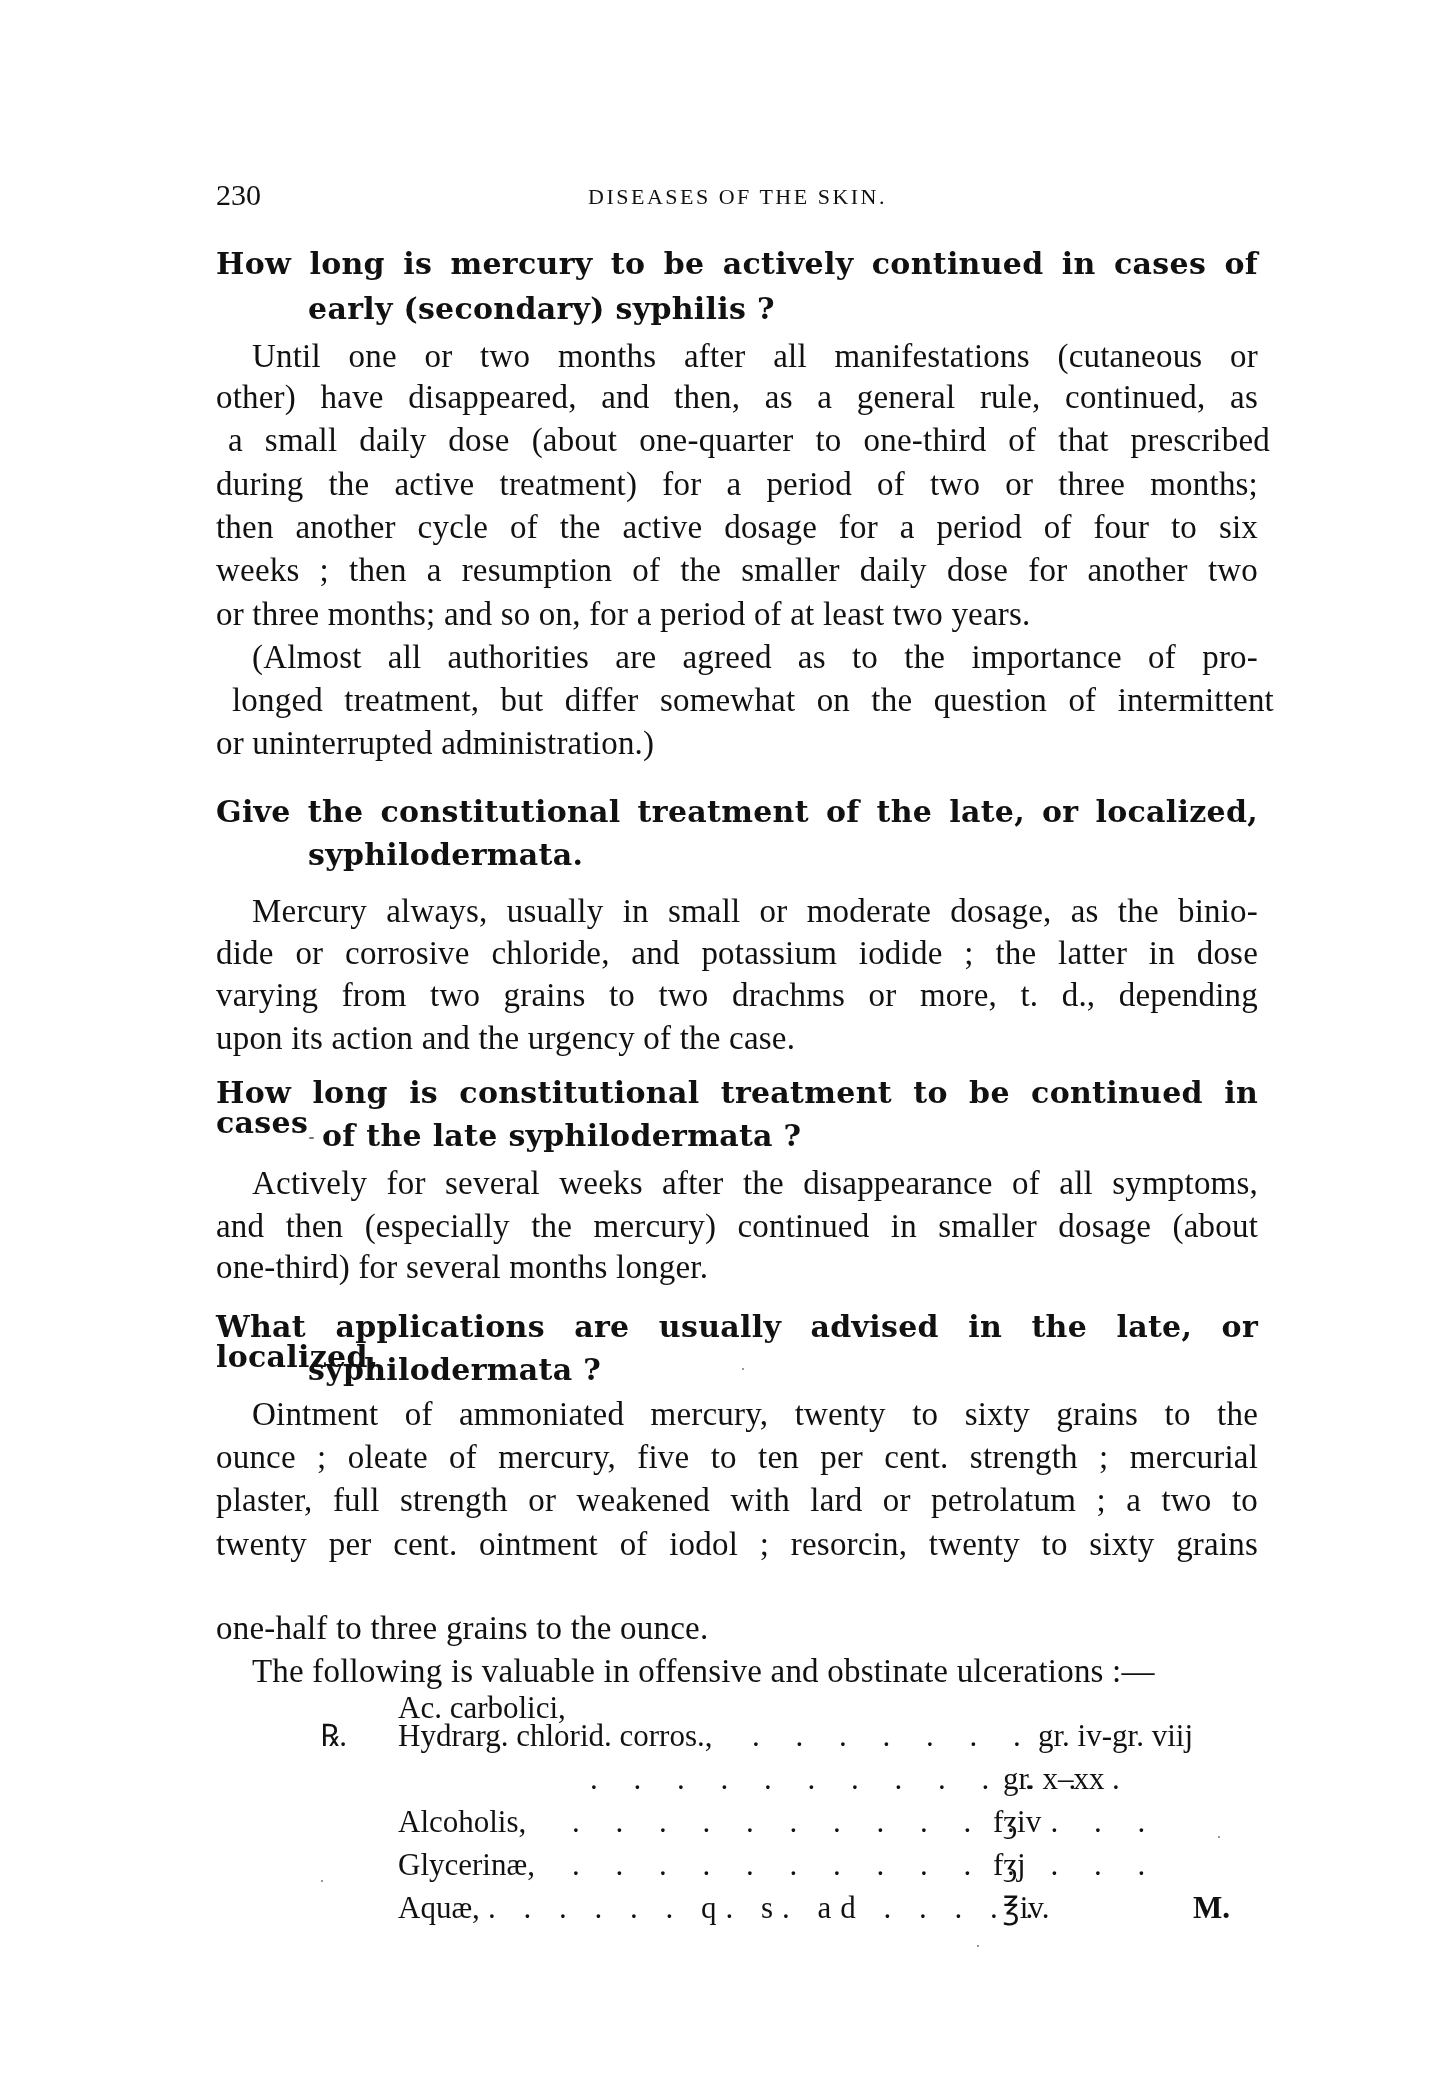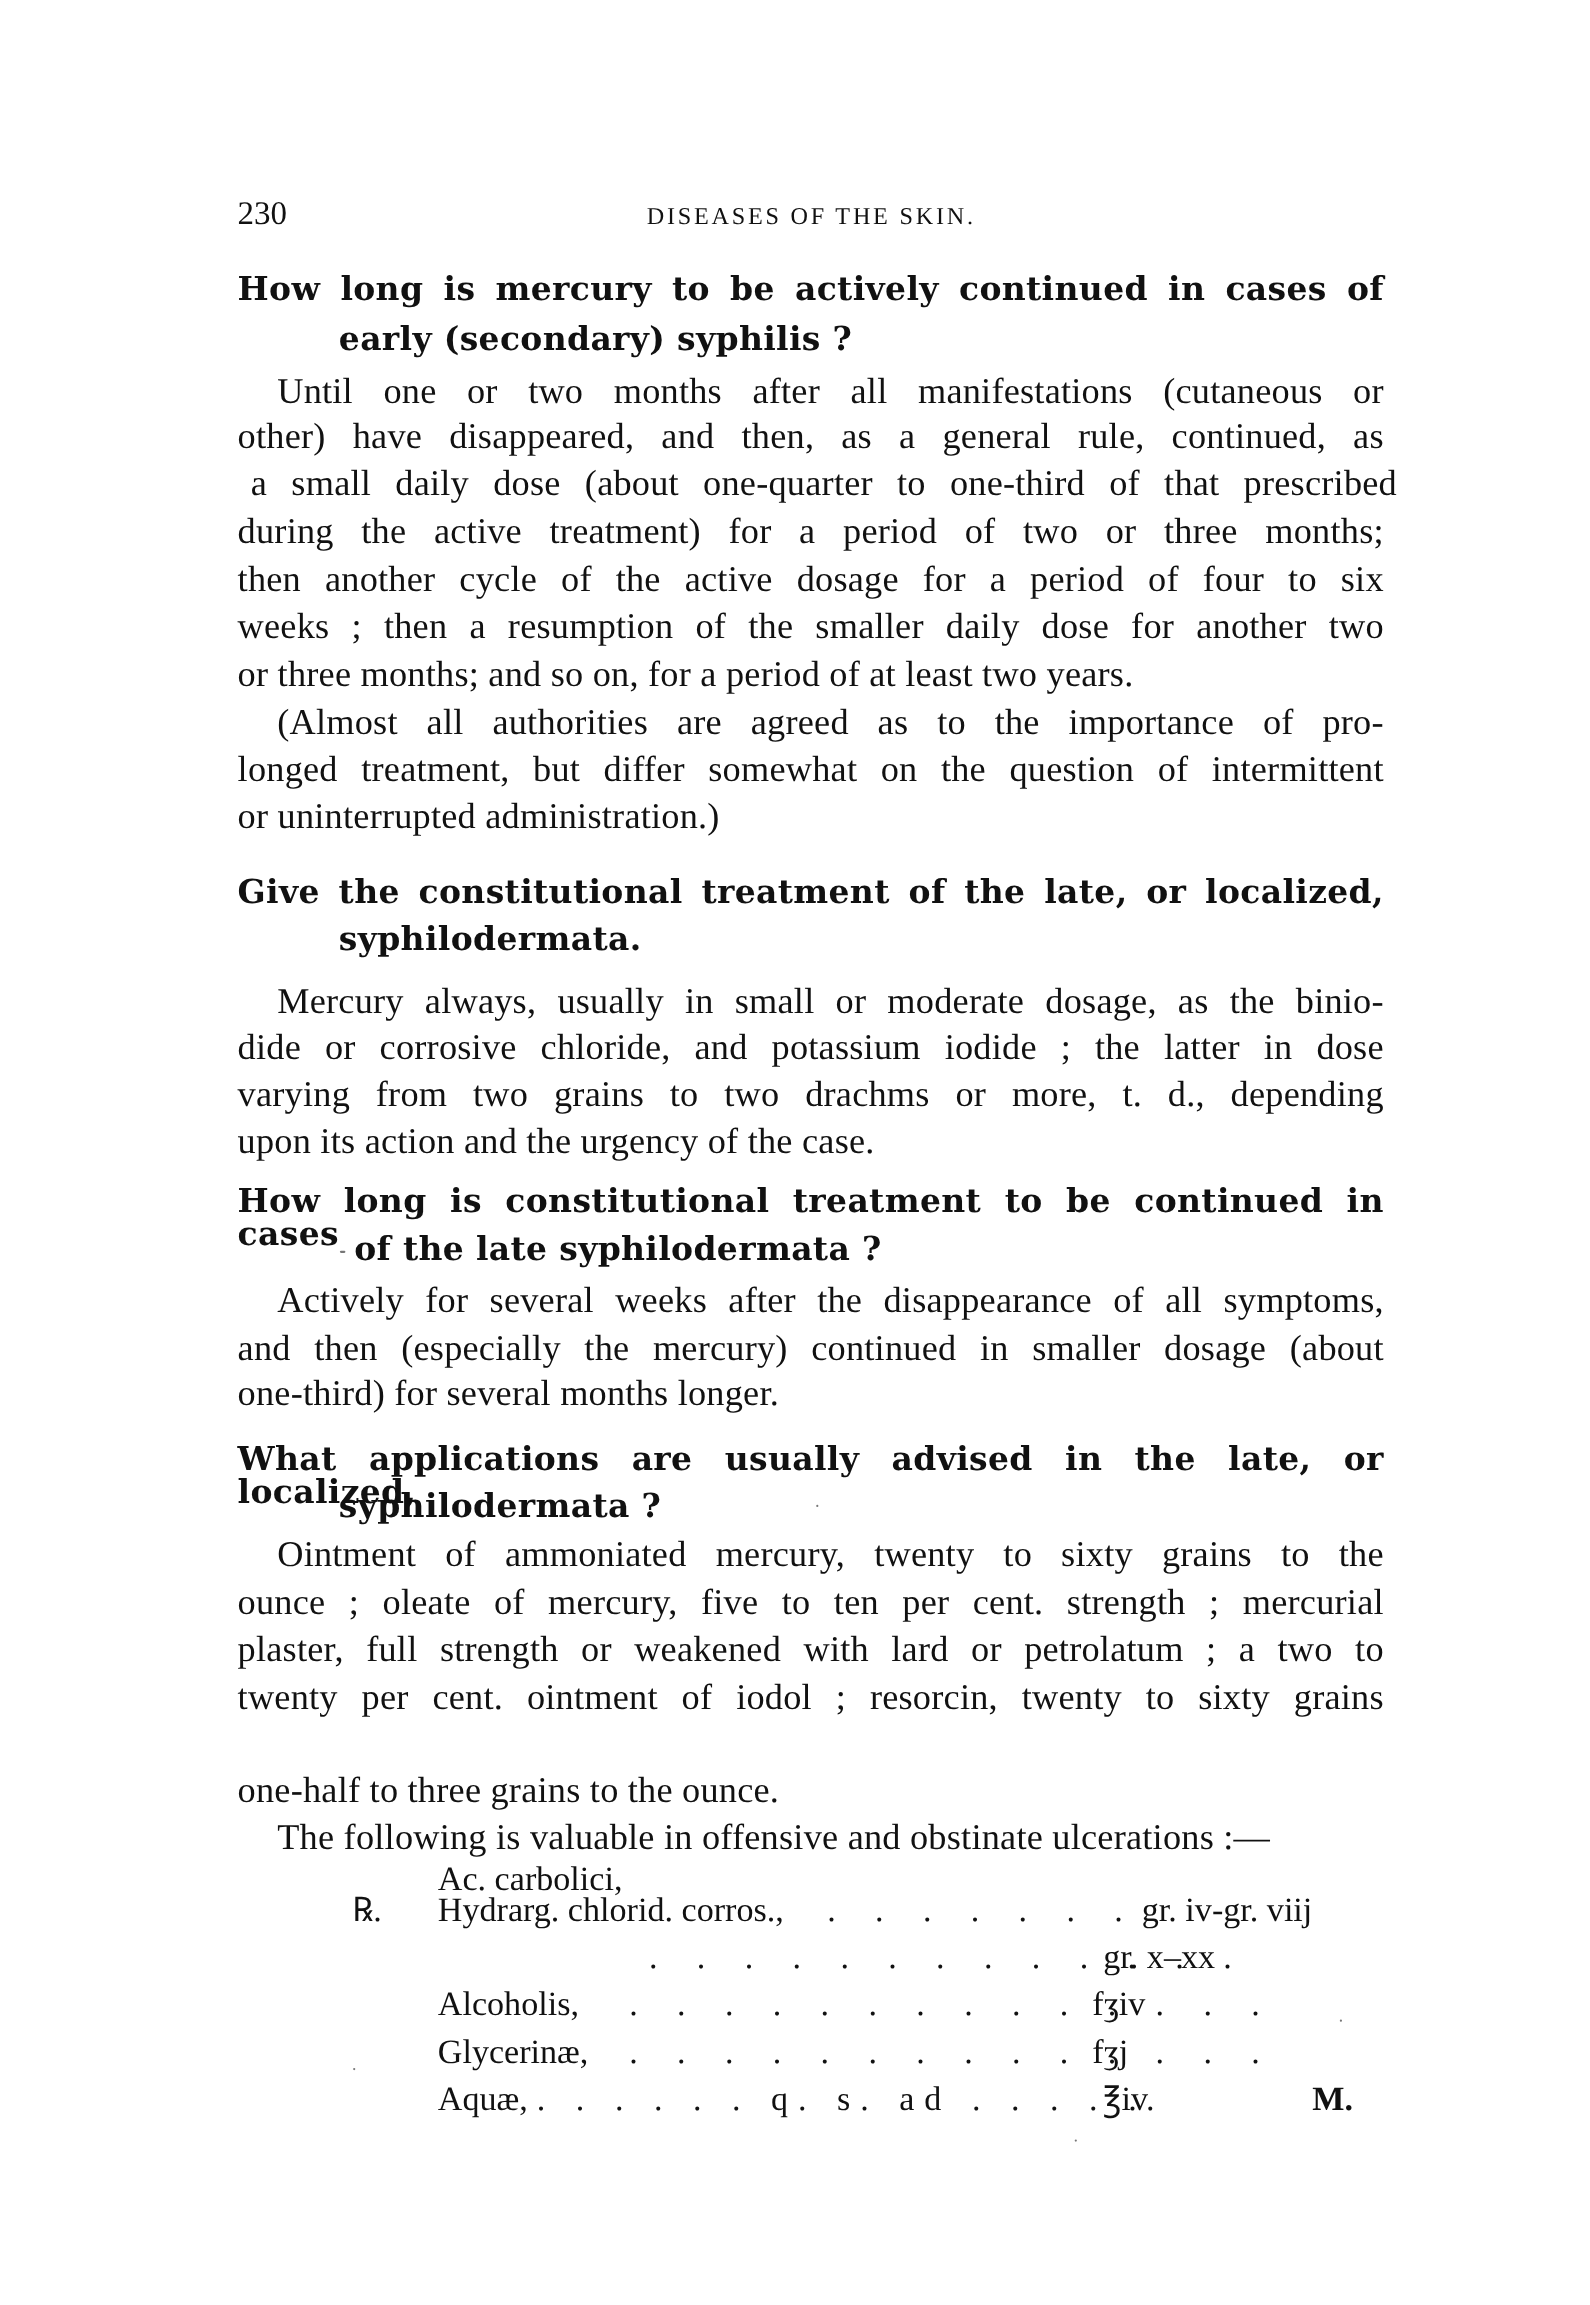--- a/index.html
+++ b/index.html
@@ -28,21 +28,21 @@
 
   <div class="line body-line just" style="left:252px; top:340px; width:1006px;">Until one or two months after all manifestations (cutaneous or</div>
   <div class="line body-line just" style="left:216px; top:381px; width:1042px;">other) have disappeared, and then, as a general rule, continued, as</div>
   <div class="line body-line just" style="left:216px; top:424px; width:1042px;margin-left:12px;">a small daily dose (about one-quarter to one-third of that prescribed</div>
   <div class="line body-line just" style="left:216px; top:468px; width:1042px;">during the active treatment) for a period of two or three months;</div>
   <div class="line body-line just" style="left:216px; top:511px; width:1042px;">then another cycle of the active dosage for a period of four to six</div>
   <div class="line body-line just" style="left:216px; top:554px; width:1042px;">weeks ; then a resumption of the smaller daily dose for another two</div>
   <div class="line body-line" style="left:216px; top:598px;">or three months; and so on, for a period of at least two years.</div>
 
   <div class="line body-line just" style="left:252px; top:641px; width:1006px;">(Almost all authorities are agreed as to the importance of pro-</div>
-  <div class="line body-line just" style="left:216px; top:684px; width:1042px;">longed treatment, but differ somewhat on the question of intermittent</div>
+  <div class="line body-line just" style="left:232px; top:684px; width:1042px;">longed treatment, but differ somewhat on the question of intermittent</div>
   <div class="line body-line" style="left:216px; top:727px;">or uninterrupted administration.)</div>
 
   <div class="line head-line just" style="left:216px; top:797px; width:1042px;">Give the constitutional treatment of the late, or localized,</div>
   <div class="line head-line" style="left:308px; top:840px;">syphilodermata.</div>
 
   <div class="line body-line just" style="left:252px; top:895px; width:1006px;">Mercury always, usually in small or moderate dosage, as the binio-</div>
   <div class="line body-line just" style="left:216px; top:937px; width:1042px;">dide or corrosive chloride, and potassium iodide ; the latter in dose</div>
   <div class="line body-line just" style="left:216px; top:979px; width:1042px;">varying from two grains to two drachms or more, t. d., depending</div>
   <div class="line body-line" style="left:216px; top:1022px;">upon its action and the urgency of the case.</div>
 

